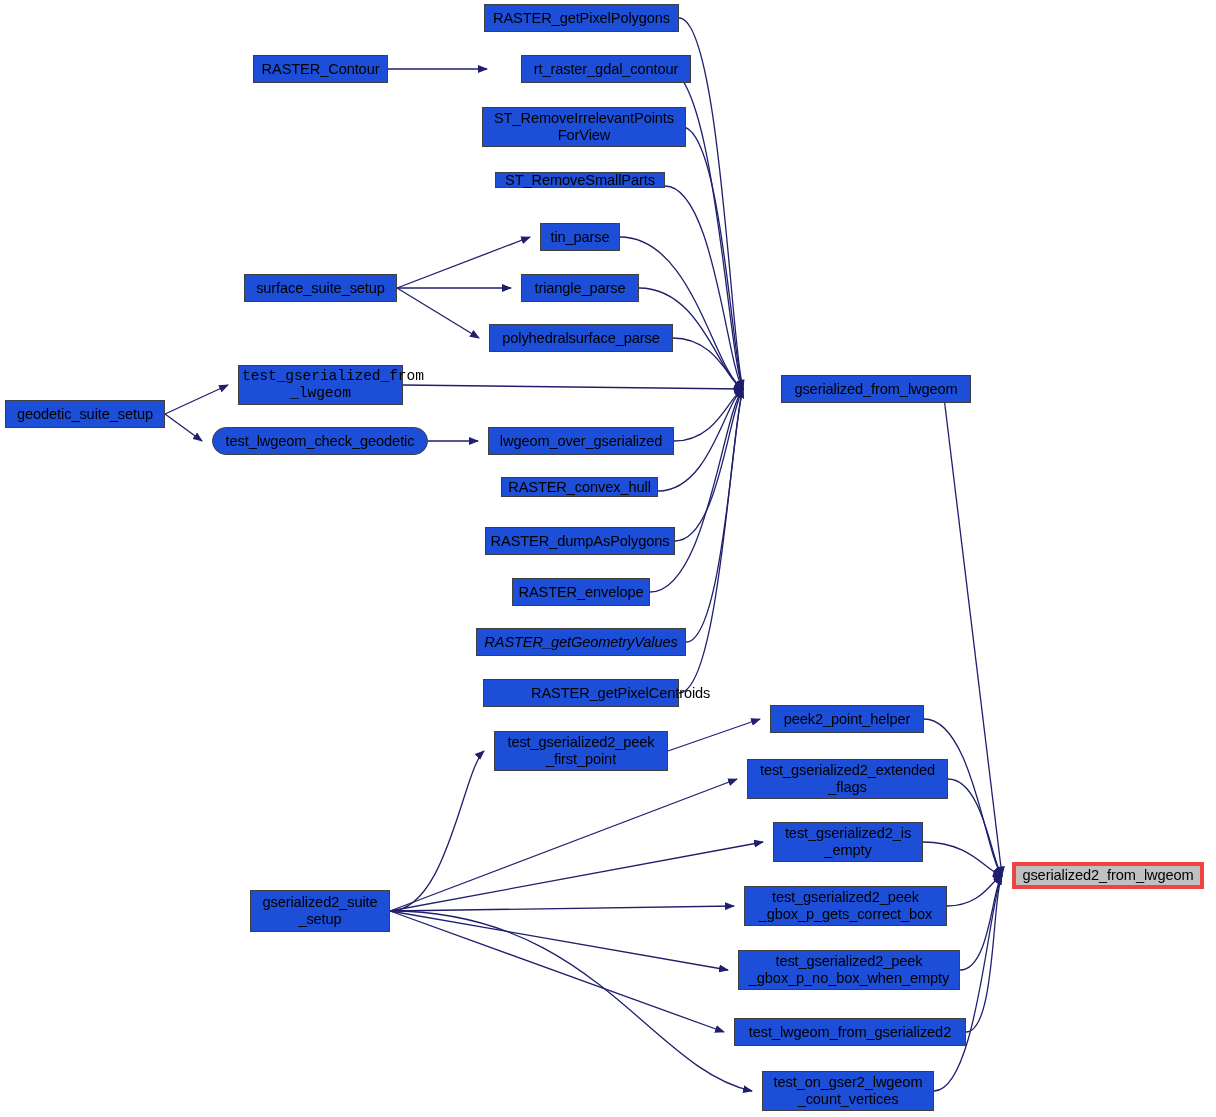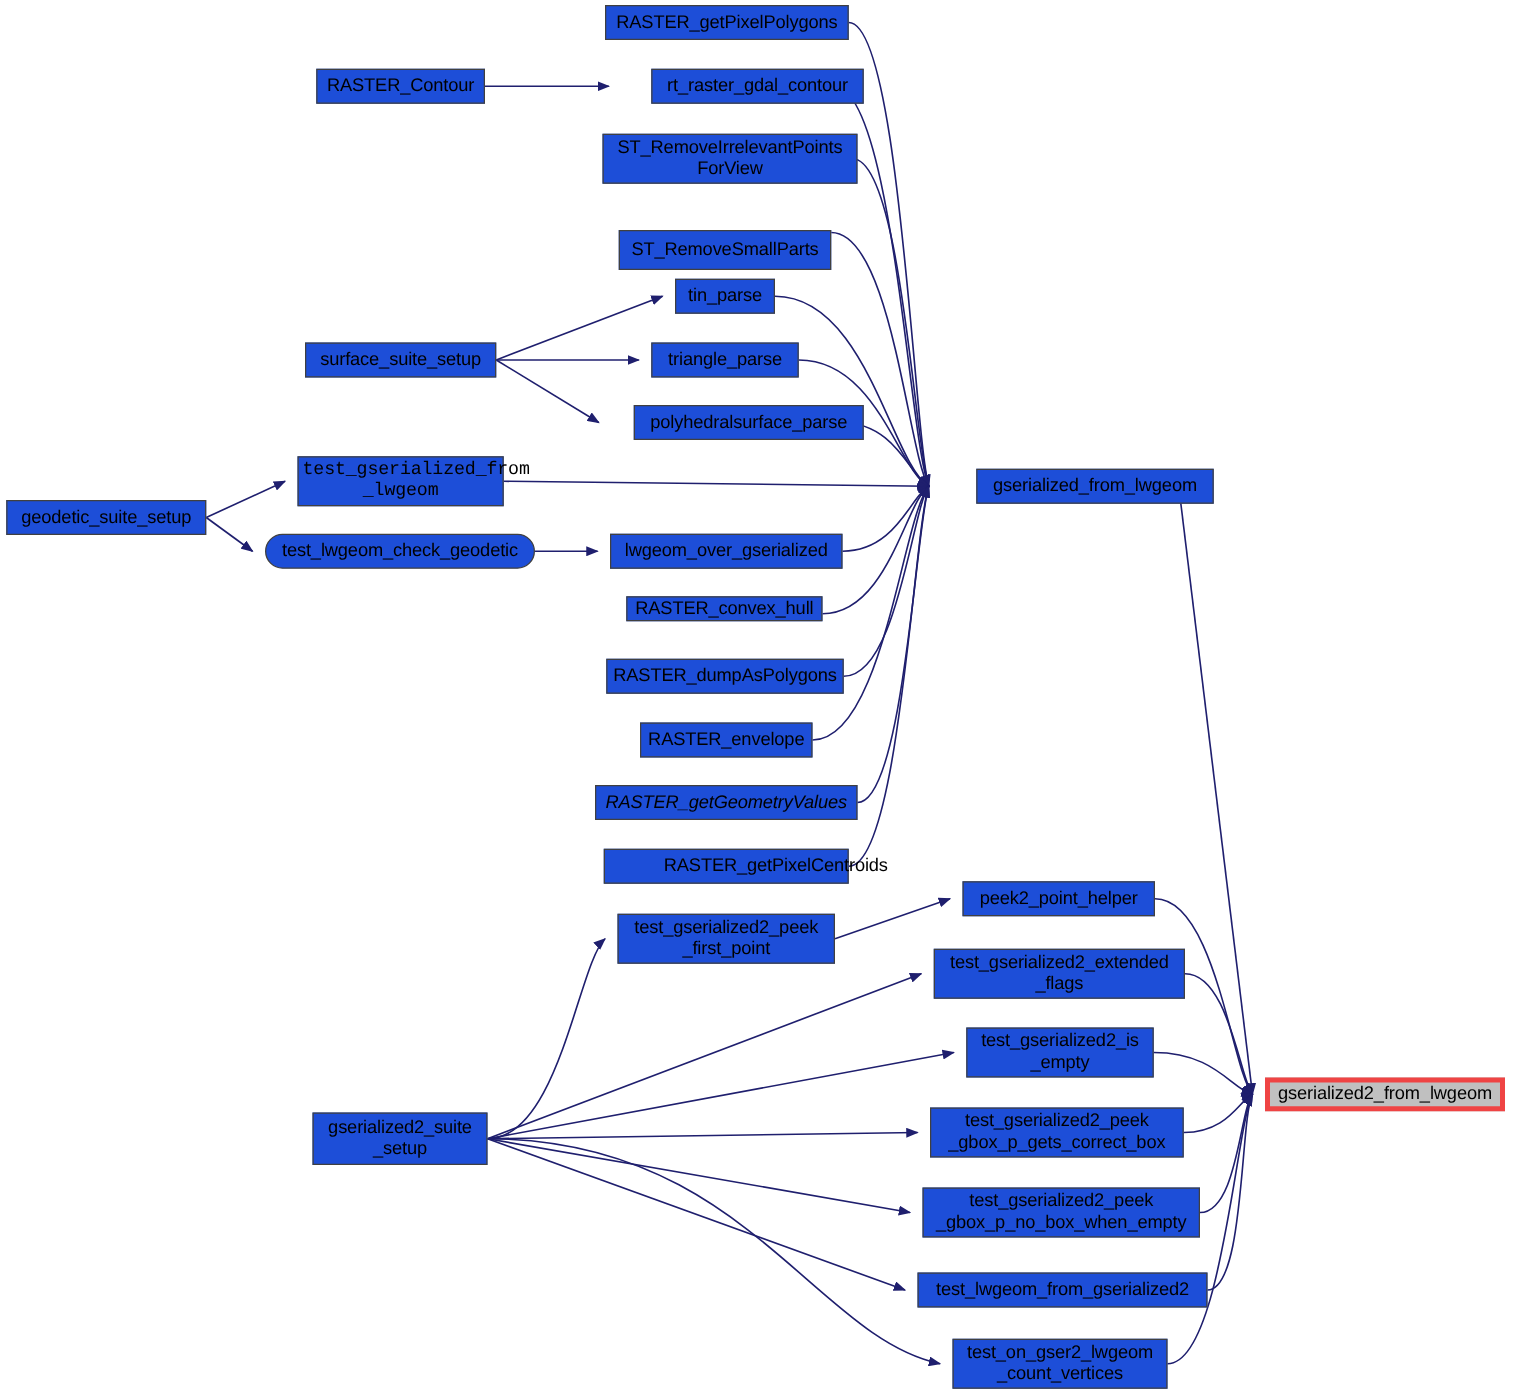--- a/index.html
+++ b/index.html
@@ -102,25 +102,25 @@
         <path d="M966,1032 C996,1032 992,894.28 1002,875.5" fill="none" stroke="#1f1f6e" stroke-width="1.3" marker-end="url(#arrow)"></path>
         <path d="M934,1091 C976.9,1091 988.6,901.36 1002,875.5" fill="none" stroke="#1f1f6e" stroke-width="1.3" marker-end="url(#arrow)"></path>
       </g>
   </svg>
   <div id="node-layer">
       <div class="node" style="left: 484px; top: 4px; width: 195px; height: 28px;"><span class="lbl">RASTER_getPixelPolygons</span></div>
       <div class="node" style="left: 253px; top: 55px; width: 135px; height: 28px;"><span class="lbl">RASTER_Contour</span></div>
       <div class="node" style="left: 497px; top: 55px; width: 170px; height: 28px; margin-left: 24px;"><span class="lbl">rt_raster_gdal_contour</span></div>
       <div class="node" style="left: 482px; top: 107px; width: 204px; height: 40px;"><span class="lbl">ST_RemoveIrrelevantPoints
 ForView</span></div>
-      <div class="node" style="left: 495px; top: 172px; width: 170px; height: 32px; margin-top: 12px;"><span class="lbl">ST_RemoveSmallParts</span></div>
+      <div class="node" style="left: 495px; top: 172px; width: 170px; height: 16px;"><span class="lbl">ST_RemoveSmallParts</span></div>
       <div class="node" style="left: 540px; top: 223px; width: 80px; height: 28px;"><span class="lbl">tin_parse</span></div>
       <div class="node" style="left: 244px; top: 274px; width: 153px; height: 28px;"><span class="lbl">surface_suite_setup</span></div>
       <div class="node" style="left: 521px; top: 274px; width: 118px; height: 28px;"><span class="lbl">triangle_parse</span></div>
-      <div class="node" style="left: 489px; top: 324px; width: 184px; height: 28px; margin-left: 18px;"><span class="lbl">polyhedralsurface_parse</span></div>
+      <div class="node" style="left: 489px; top: 324px; width: 184px; height: 28px;"><span class="lbl">polyhedralsurface_parse</span></div>
       <div class="node" style="left: 238px; top: 365px; width: 165px; height: 40px; font-family: Liberation Mono, monospace;"><span class="lbl">test_gserialized_from
 _lwgeom</span></div>
       <div class="node" style="left: 781px; top: 375px; width: 190px; height: 28px;"><span class="lbl">gserialized_from_lwgeom</span></div>
       <div class="node" style="left: 5px; top: 400px; width: 160px; height: 28px;"><span class="lbl">geodetic_suite_setup</span></div>
       <div class="node" style="left: 212px; top: 427px; width: 216px; height: 28px; border-radius: 14px;"><span class="lbl">test_lwgeom_check_geodetic</span></div>
       <div class="node" style="left: 488px; top: 427px; width: 186px; height: 28px;"><span class="lbl">lwgeom_over_gserialized</span></div>
       <div class="node" style="left: 501px; top: 477px; width: 157px; height: 20px;"><span class="lbl">RASTER_convex_hull</span></div>
       <div class="node" style="left: 485px; top: 527px; width: 190px; height: 28px;"><span class="lbl">RASTER_dumpAsPolygons</span></div>
       <div class="node" style="left: 512px; top: 578px; width: 138px; height: 28px;"><span class="lbl">RASTER_envelope</span></div>
       <div class="node" style="left: 476px; top: 628px; width: 210px; height: 28px; font-style: italic;"><span class="lbl">RASTER_getGeometryValues</span></div>

